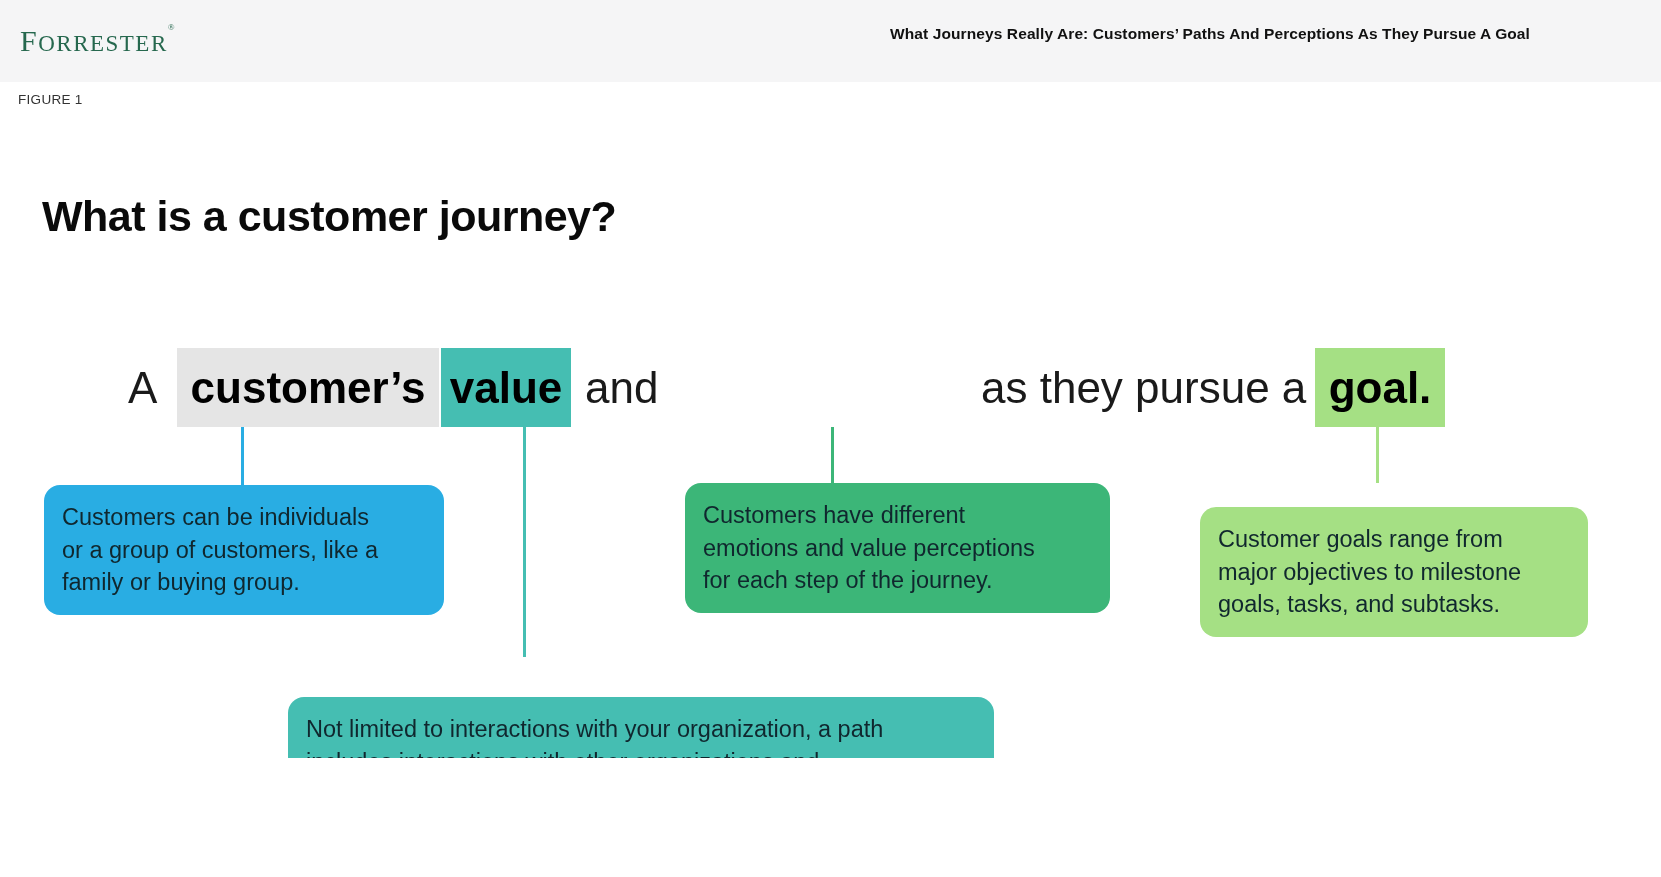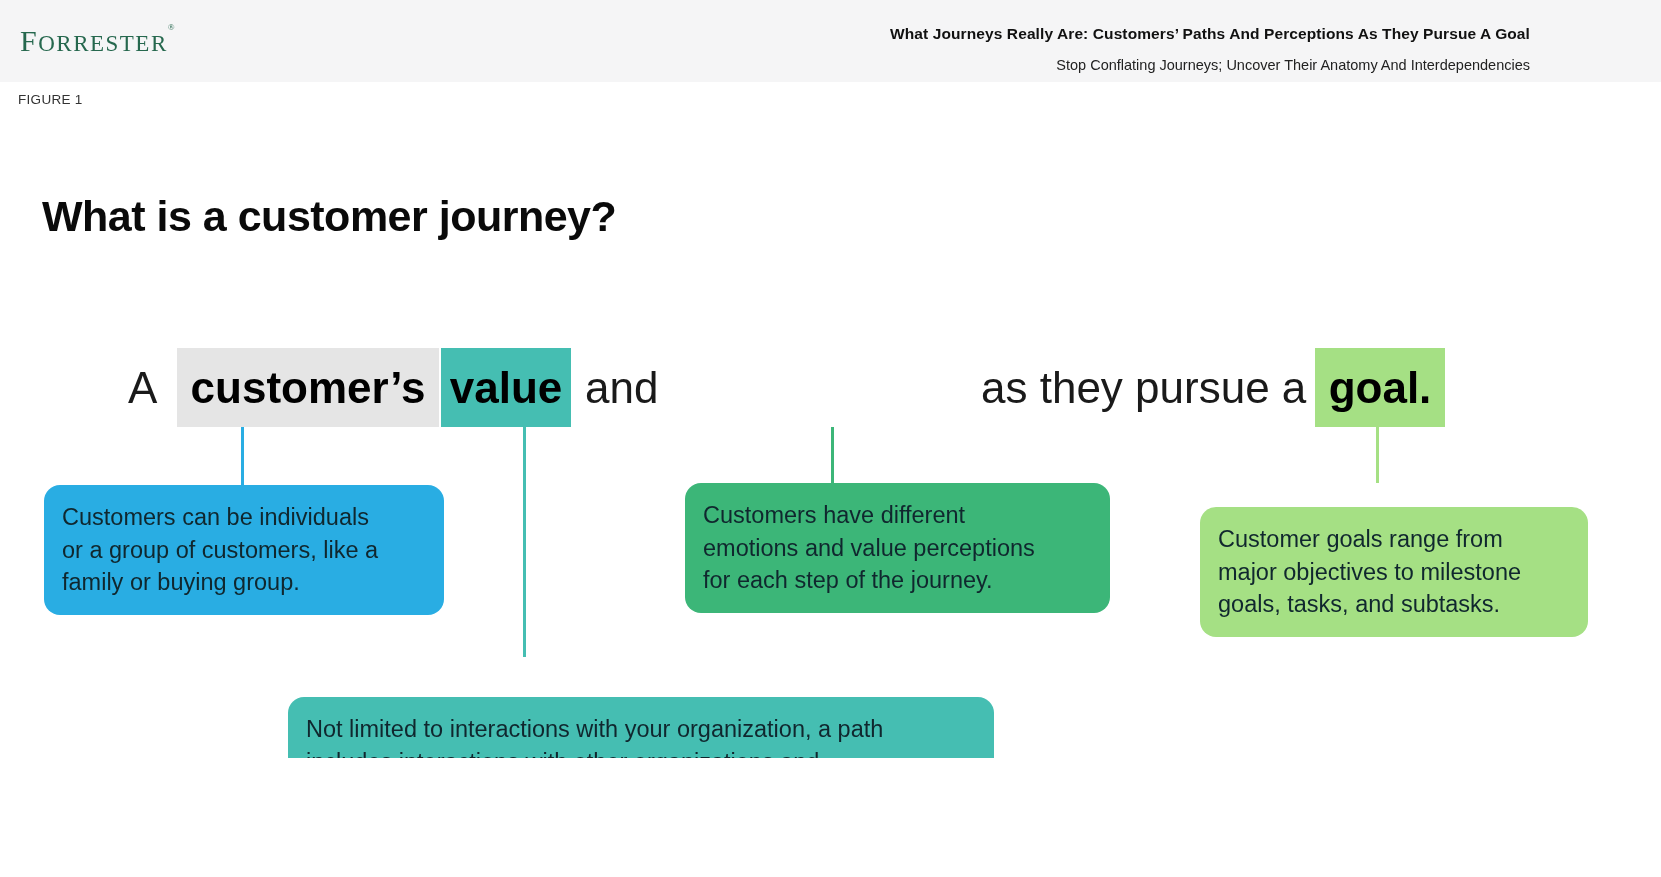--- a/index.html
+++ b/index.html
@@ -58,21 +58,20 @@
 </style>
 </head>
 <body>
 
 <div class="page">
 
   <div class="header">
     <div class="logo"><span>FORRESTER</span><span class="logo-reg">®</span></div>
     <div class="header-right">
       <div class="header-title">What Journeys Really Are: Customers’ Paths And Perceptions As They Pursue A Goal</div>
-      <div class="header-subtitle">Stop Conflating Journeys; Uncover Their Anatomy And Interdependencies</div>
     </div>
   </div>
 
   <div class="figure-label">FIGURE 1</div>
 
   <div class="question">What is a customer journey?</div>
 
   <span class="sent sent-a">A</span>
   <span class="hl hl-customers">customer’s</span>
   <span class="hl hl-path">value</span>

